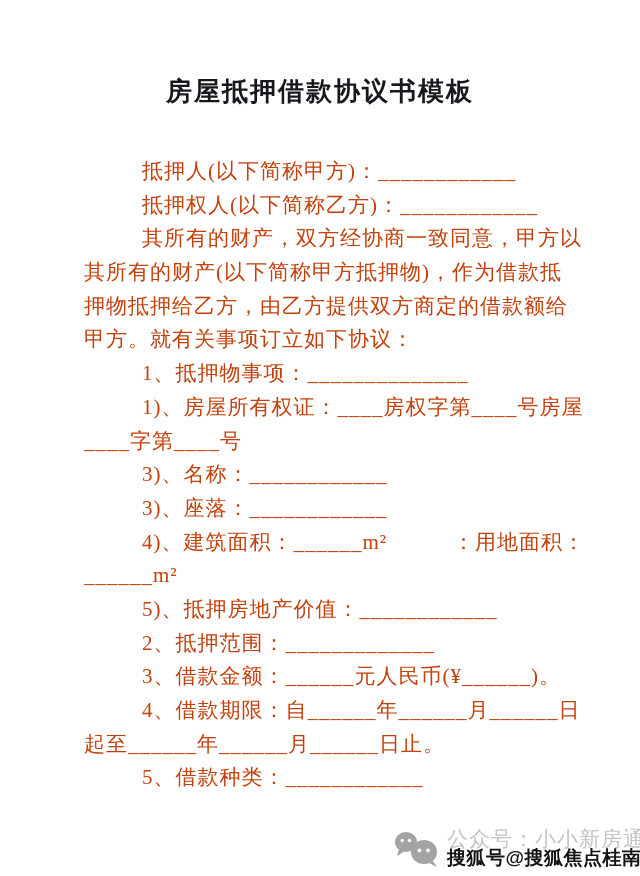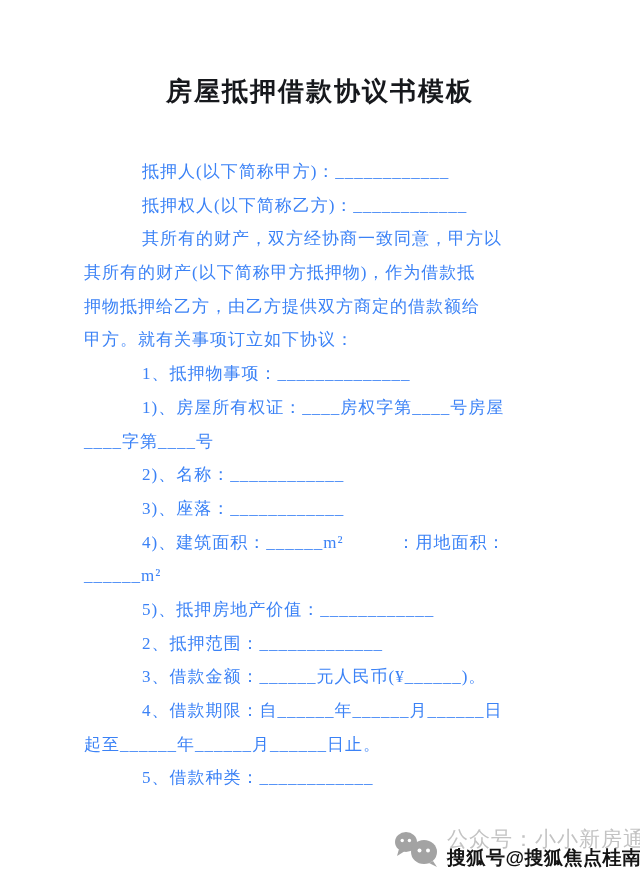--- a/index.html
+++ b/index.html
@@ -21,22 +21,22 @@
     font-weight: bold;
     font-size: 26px;
     letter-spacing: 2px;
     color: #16181c;
   }
   .doc-body {
     position: absolute;
     top: 155px;
     left: 84px;
     right: 30px;
-    font-size: 17px;
-    color: #3b82f6;
+    font-size: 21px;
+    color: #c2410c;
     letter-spacing: 1px;
   }
   .line {
     height: 33.7px;
     line-height: 33.7px;
     white-space: pre;
     overflow: visible;
   }
   .line.ind { padding-left: 58px; }
   .watermark-icon {
@@ -81,21 +81,21 @@
   <div class="doc-body">
       <div class="line ind">抵押人(以下简称甲方)：____________</div>
       <div class="line ind">抵押权人(以下简称乙方)：____________</div>
       <div class="line ind">其所有的财产，双方经协商一致同意，甲方以</div>
       <div class="line">其所有的财产(以下简称甲方抵押物)，作为借款抵</div>
       <div class="line">押物抵押给乙方，由乙方提供双方商定的借款额给</div>
       <div class="line">甲方。就有关事项订立如下协议：</div>
       <div class="line ind">1、抵押物事项：______________</div>
       <div class="line ind">1)、房屋所有权证：____房权字第____号房屋</div>
       <div class="line">____字第____号</div>
-      <div class="line ind">2)、名称：____________</div>
+      <div class="line ind">3)、名称：____________</div>
       <div class="line ind">3)、座落：____________</div>
       <div class="line ind">4)、建筑面积：______m²　　　：用地面积：</div>
       <div class="line">______m²</div>
       <div class="line ind">5)、抵押房地产价值：____________</div>
       <div class="line ind">2、抵押范围：_____________</div>
       <div class="line ind">3、借款金额：______元人民币(¥______)。</div>
       <div class="line ind">4、借款期限：自______年______月______日</div>
       <div class="line">起至______年______月______日止。</div>
       <div class="line ind">5、借款种类：____________</div>
     </div>

